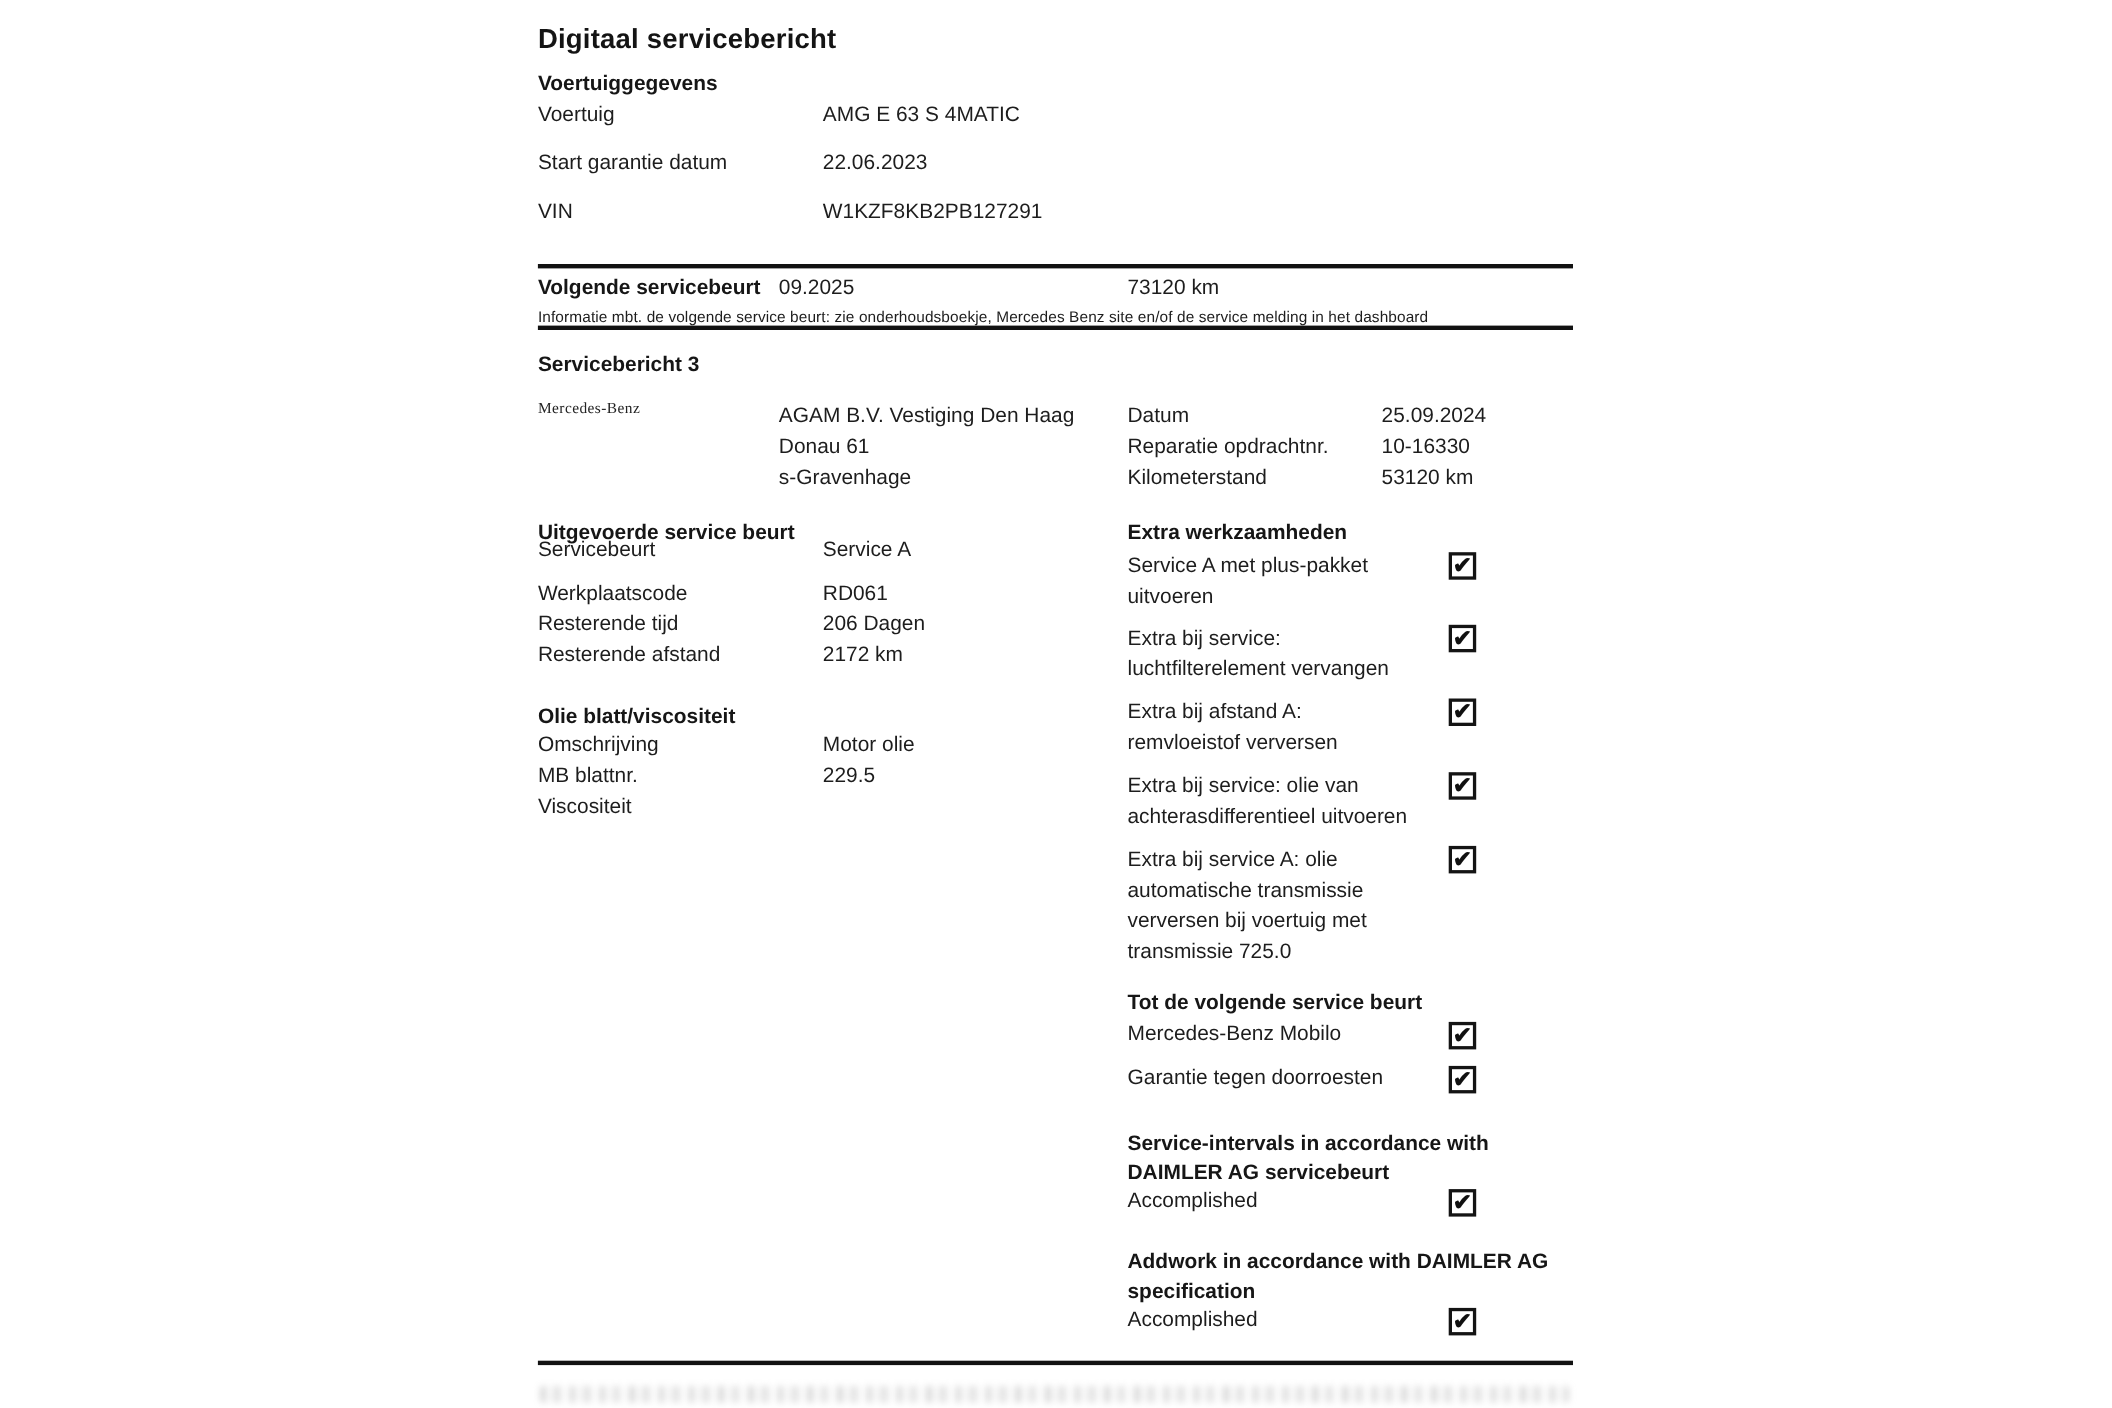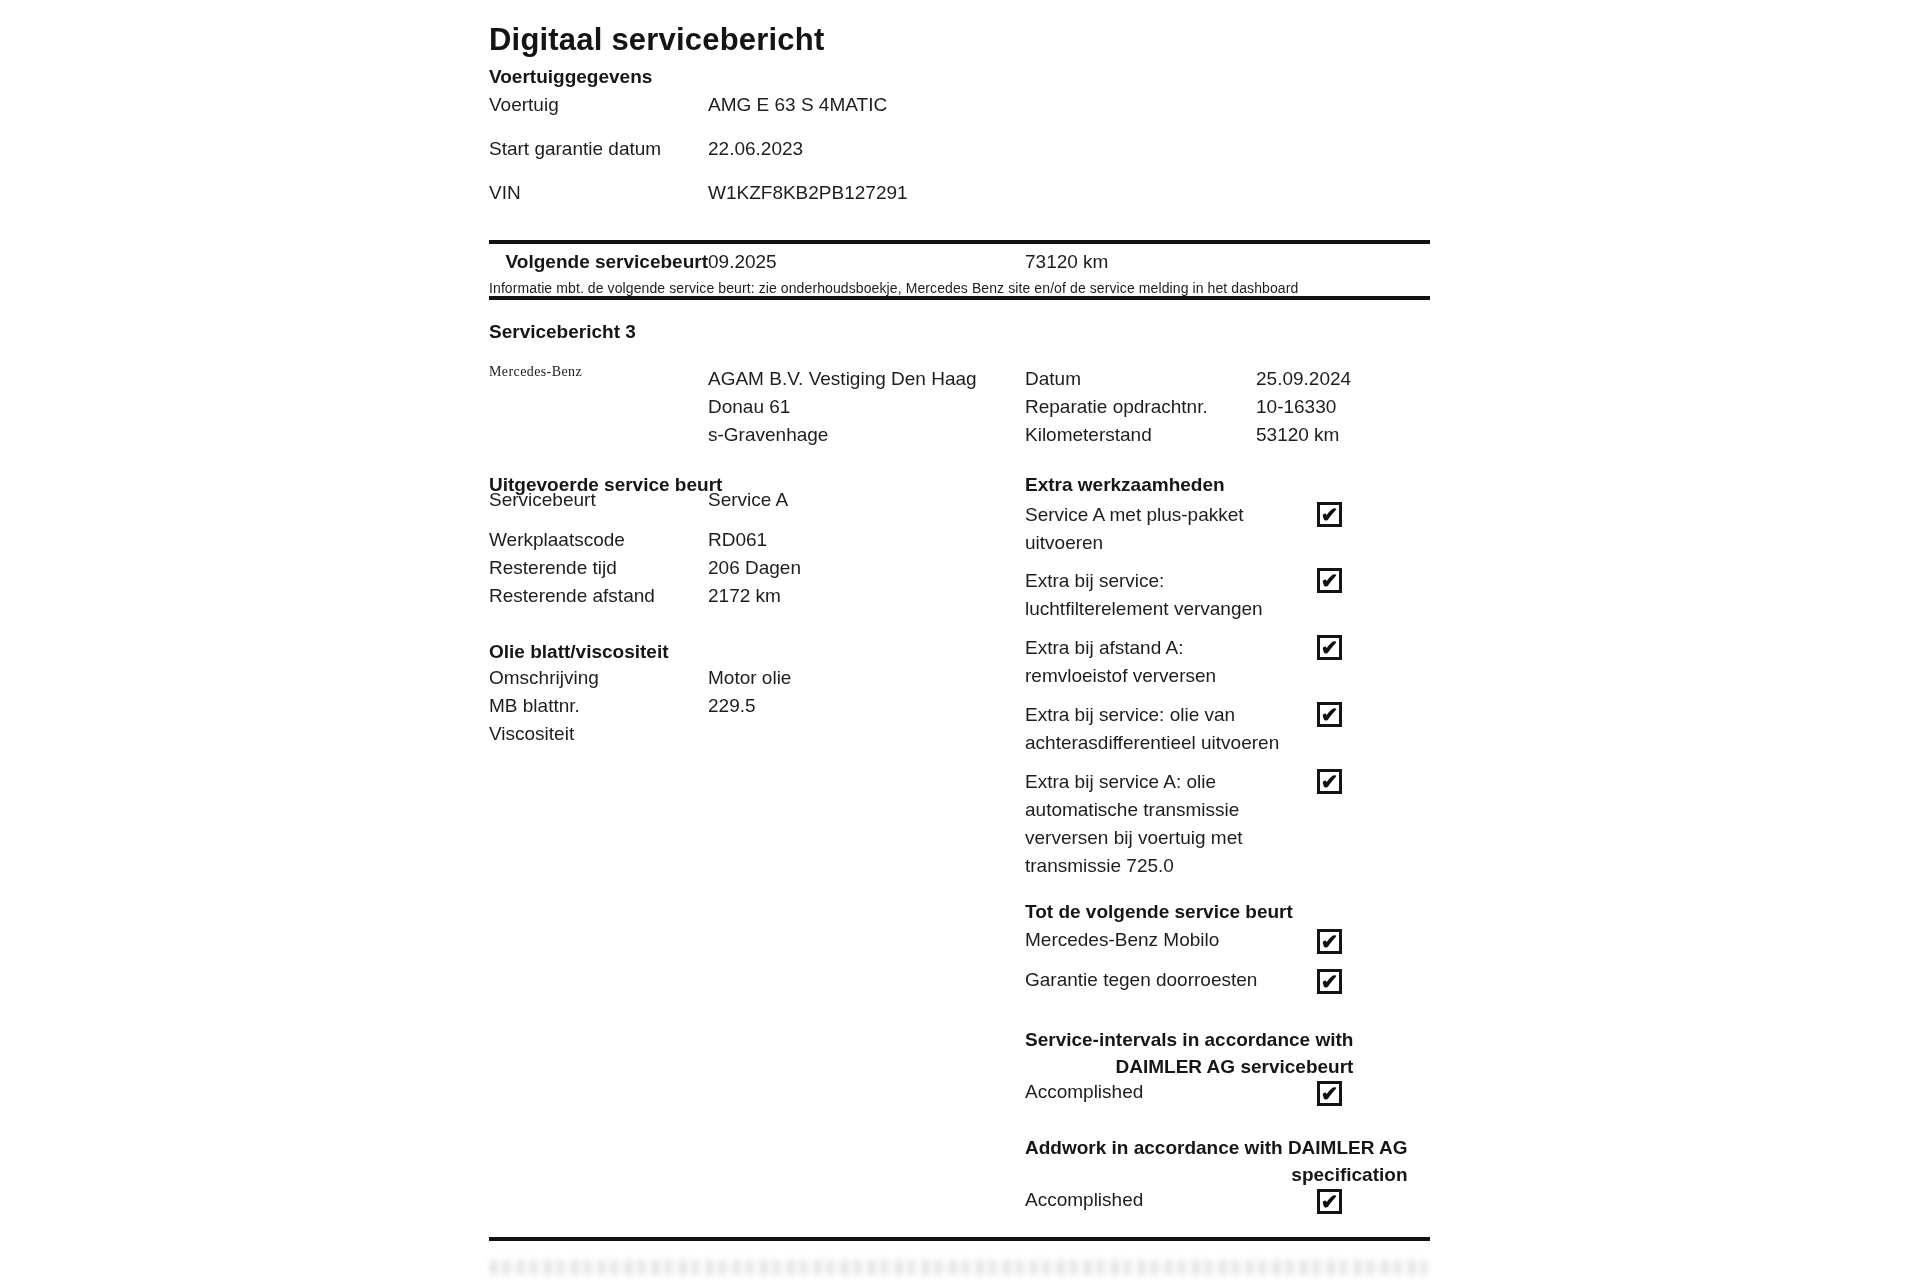--- a/index.html
+++ b/index.html
@@ -6,25 +6,25 @@
   body {
     width: 1920px; height: 1280px;
     background: #ffffff;
     font-family: "Liberation Sans", sans-serif;
     color: #1a1a1a;
     -webkit-font-smoothing: antialiased;
   }
   .page { position: relative; width: 1920px; height: 1280px; background: #ffffff; overflow: hidden; }
   .content { position: absolute; left: 489px; top: 0; width: 945px; height: 1280px; }
   .abs { position: absolute; left: 0; }
-  .title { font-size: 31px; font-weight: bold; color: #141414; letter-spacing: 0.2px; }
-  .h { font-size: 19px; font-weight: bold; color: #161616; white-space: nowrap; text-align: right; }
+  .title { font-size: 25px; font-weight: bold; color: #141414; letter-spacing: 0.2px; }
+  .h { font-size: 19px; font-weight: bold; color: #161616; white-space: nowrap; }
   .t { font-size: 19px; color: #1d1d1d; white-space: nowrap; }
   .small { font-size: 14px; color: #1d1d1d; white-space: nowrap; letter-spacing: 0.1px; }
-  .kv { display: flex; }
+  .kv { display: flex; gap: 40px; }
   .kv .k { display: inline-block; width: 219px; flex: 0 0 219px; }
   .rule { position: absolute; left: 0; width: 941px; height: 4px; background: #121212; }
   .brand { font-family: "Liberation Serif", serif; font-size: 14px; color: #222; letter-spacing: 0.4px; white-space: nowrap; }
   .stack div { line-height: 28px; }
   .item div { line-height: 28px; }
   .cb {
     position: absolute; left: 828px;
     box-sizing: border-box; width: 25px; height: 25px;
     border: 3px solid #141414; background: #fff;
     text-align: center; overflow: hidden;

